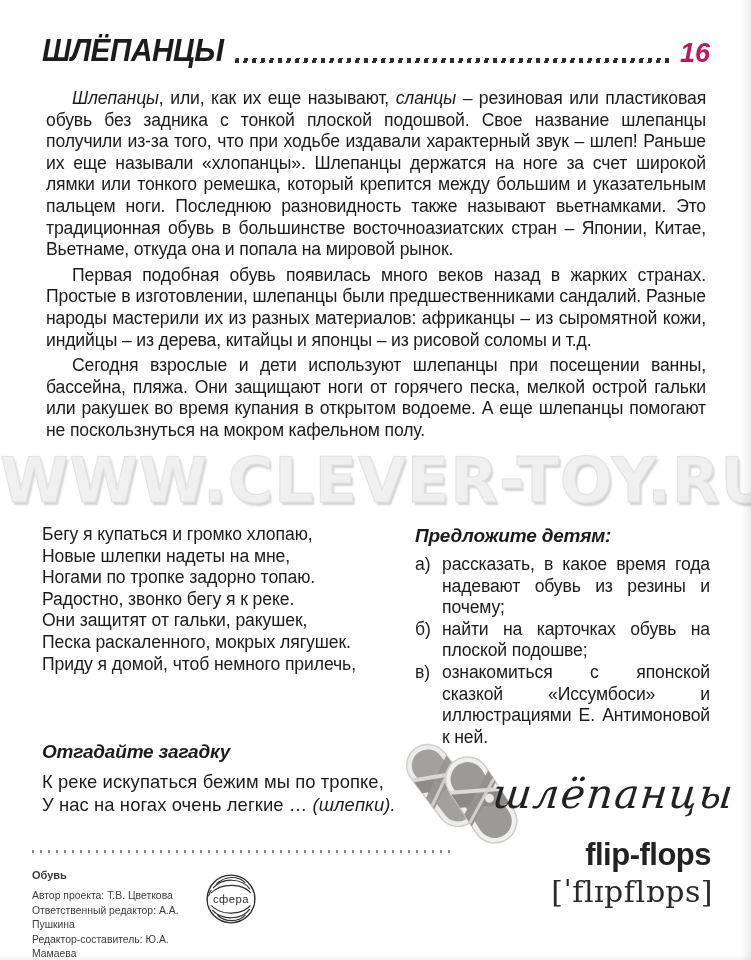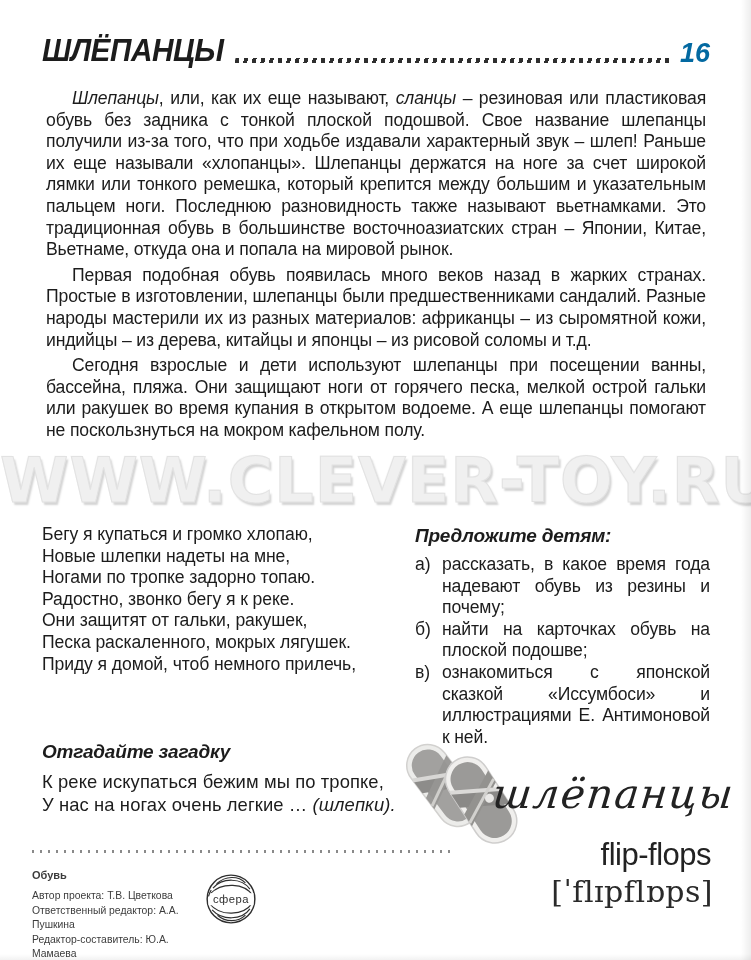--- a/index.html
+++ b/index.html
@@ -30,21 +30,21 @@
     letter-spacing:-0.5px;transform:scaleX(0.96);transform-origin:left bottom;
     white-space:nowrap;
   }
   .title-leader{
     flex:1;height:5px;margin:0 8px 5px 4px;
     background:repeating-linear-gradient(90deg,#2e2e2e 0 4px,transparent 4px 8.6px);
     transform:skewX(-14deg);
   }
   .page-number{
     font-style:italic;font-weight:bold;font-size:27px;line-height:30px;
-    color:#0369a1;margin-bottom:0;
+    color:#be185d;margin-bottom:0;
   }
 
   
   .intro{
     position:absolute;left:42px;top:84px;width:668px;z-index:2;
   }
   .intro p{
     margin:4px;text-indent:26px;text-align:justify;
     font-size:17.6px;line-height:21.6px;letter-spacing:-0.15px;
   }
@@ -97,21 +97,21 @@
   .handwritten{
     position:absolute;right:38px;top:770px;width:220px;z-index:2;
     text-align:right;
     font-family:"DejaVu Serif",serif;font-style:italic;
     font-size:41px;line-height:48px;letter-spacing:1.5px;color:#222;
     transform:skewX(-6deg);
     white-space:nowrap;
   }
   .english-word{
     position:absolute;right:40px;top:838px;z-index:2;
-    font-weight:normal;font-size:31px;line-height:34px;letter-spacing:-0.5px;
+    font-weight:bold;font-size:31px;line-height:34px;letter-spacing:-0.5px;
     color:#222;text-align:right;
   }
   .transcription{
     position:absolute;right:38px;top:874px;z-index:2;
     font-family:"DejaVu Serif",serif;font-size:30px;line-height:36px;
     color:#2a2a2a;text-align:right;letter-spacing:0.5px;
   }
 
   
   .footer{

